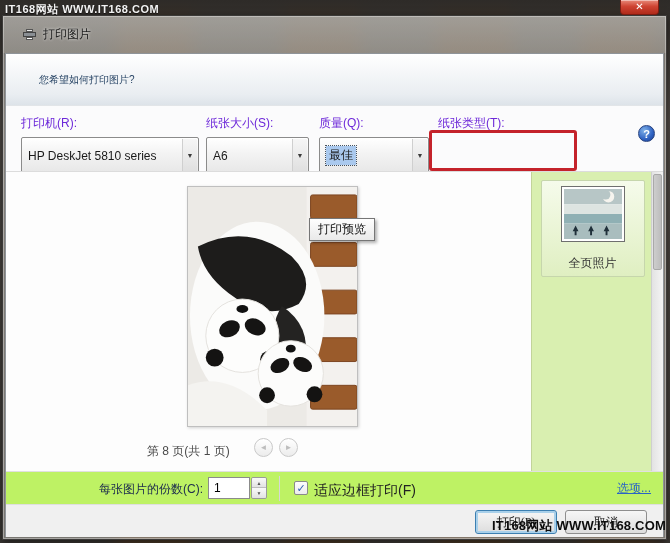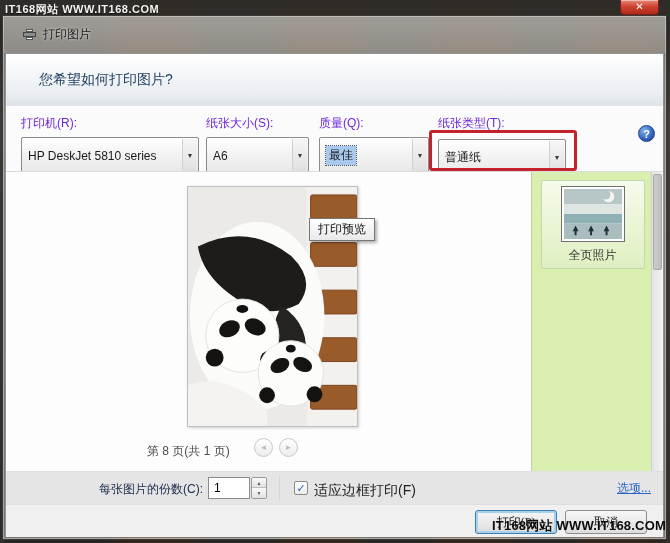--- a/index.html
+++ b/index.html
@@ -44,21 +44,21 @@
     display:flex; align-items:center; justify-content:center; cursor:pointer;
     box-shadow:inset 0 1px 0 rgba(255,255,255,.45); line-height:1; }
 
   
   .body { position:absolute; left:5px; top:53px; width:659px; height:484px;
     background:#fdfdfd; z-index:4; border:1px solid #8f9499; border-bottom:none; }
 
   .header-band { position:absolute; left:0; top:0; width:657px; height:52px;
     background:linear-gradient(#ffffff,#e9edf1 80%,#dde3e9); display:flex; align-items:center;
     border-bottom:1px solid #e2e5e8; }
-  .question { padding-left:33px; font-size:14px; color:#1e3c5e; }
+  .question { padding-left:33px; font-size:10px; color:#1e3c5e; }
 
   .controls { position:absolute; left:0; top:52px; width:657px; height:65px; background:#fbfbfc; }
   .field-label { position:absolute; top:9px; font-size:12px; color:#6d28d9; white-space:nowrap; }
   .combo { position:absolute; top:31px; height:37px; border:1px solid #8b8b8b; border-radius:2px;
     background:linear-gradient(#ffffff,#f3f3f3 45%,#e7e7e7); display:flex; align-items:center;
     font-size:12px; color:#1a1a1a; padding-left:6px; padding-right:18px; overflow:hidden; white-space:nowrap; }
   .combo .caret { position:absolute; right:1px; top:1px; bottom:1px; width:15px;
     display:flex; align-items:center; justify-content:center; font-size:7px; color:#3c3c3c;
     background:linear-gradient(#f6f6f6,#dfdfdf); border-left:1px solid #cfcfcf; }
   .combo.selected-value span.val { background:#aac9ee; outline:1px dotted #46525e; padding:1px 3px; }
@@ -84,29 +84,29 @@
   .nav-btn.prev { left:248px; } .nav-btn.next { left:273px; }
 
   .sidebar { position:absolute; left:525px; top:0; width:122px; height:299px;
     background:#d9efb0; border-left:1px solid #c2d39a; }
   .layout-item { margin:8px auto 0; width:104px; padding:5px 0 4px;
     background:linear-gradient(rgba(255,255,255,.75), rgba(228,239,205,.6));
     border:1px solid #c6d6ac; border-radius:2px; text-align:center; cursor:pointer; }
   .layout-thumb { width:64px; height:56px; margin:0 auto; border:1px solid #6f6f6f;
     background:#fff; padding:2px; }
   .layout-thumb svg { display:block; width:100%; height:100%; }
-  .layout-label { margin-top:5px; font-size:12px; color:#333; }
+  .layout-label { margin-top:13px; font-size:12px; color:#333; }
 
   .scrollbar { position:absolute; left:645px; top:0; width:12px; height:299px;
     background:linear-gradient(90deg,#e3e3e3,#f4f4f4); border-left:1px solid #cfcfcf; }
   .scroll-thumb { position:absolute; left:1px; top:2px; width:9px; height:96px;
     background:linear-gradient(90deg,#cdcdcd,#bdbdbd); border:1px solid #a9a9a9; border-radius:2px; }
 
   .footer-controls { position:absolute; left:0; top:417px; width:657px; height:33px;
-    background:#e5e5e5; border-top:1px solid #e0e0e0; }
+    background:#bef264; border-top:1px solid #e0e0e0; }
   .copies-label { position:absolute; left:20px; top:9px; width:177px; text-align:right;
     font-size:12px; color:#20304e; }
   .copies-input { position:absolute; left:202px; top:5px; width:42px; height:22px;
     border:1px solid #8b8b8b; font-size:12px; padding-left:5px; background:#fff;
     font-family:"Liberation Sans",sans-serif; }
   .spinner { position:absolute; left:245px; top:5px; width:16px; height:22px;
     border:1px solid #9a9a9a; border-radius:2px; overflow:hidden; }
   .spin-btn { width:100%; height:50%; background:linear-gradient(#fafafa,#e2e2e2);
     display:flex; align-items:center; justify-content:center; font-size:5px; color:#555; cursor:pointer; }
   .spin-btn.up { border-bottom:1px solid #bdbdbd; }
@@ -170,24 +170,20 @@
         <span class="caret">▼</span>
       </div>
 
       <div class="field-label" style="left:313px;">质量(Q):</div>
       <div class="combo selected-value" style="left:313px; width:110px;">
         <span class="val">最佳</span>
         <span class="caret">▼</span>
       </div>
 
       <div class="field-label" style="left:432px;">纸张类型(T):</div>
-      <div class="combo" style="left:432px; top:33px; width:128px;">
-        <span class="val">普通纸</span>
-        <span class="caret">▼</span>
-      </div>
       <div class="red-box"></div>
 
       <div class="help-btn">
         <span>?</span>
       </div>
     </div>
 
     <div class="preview-region">
 
       <div class="preview-photo">

